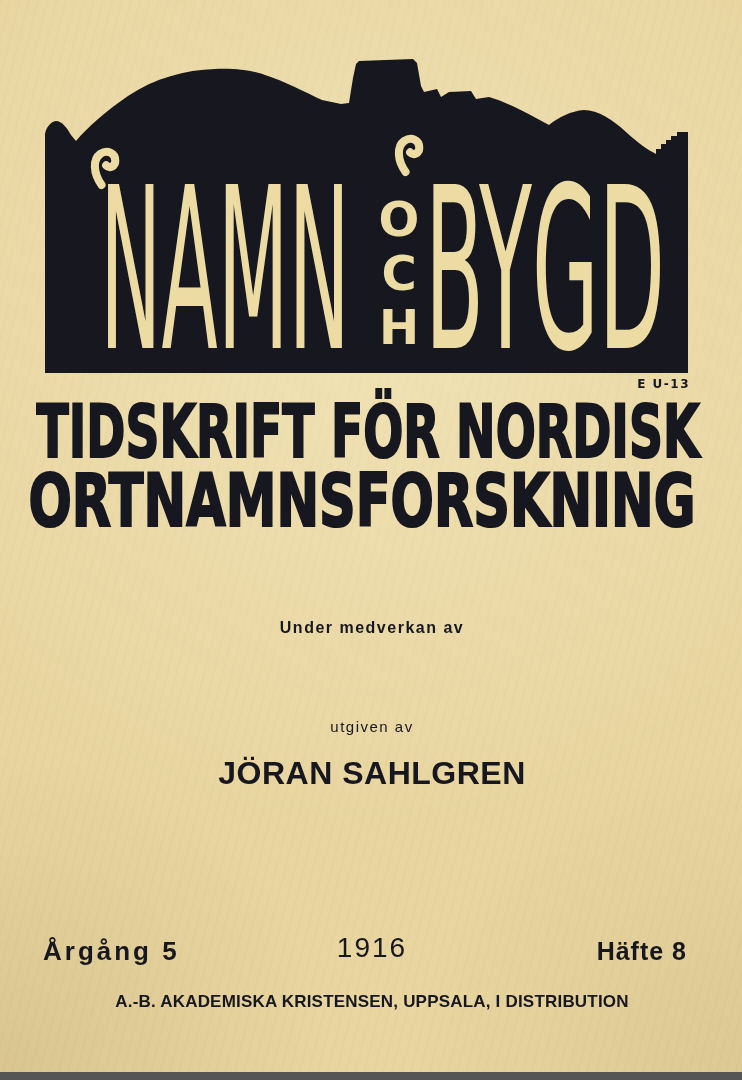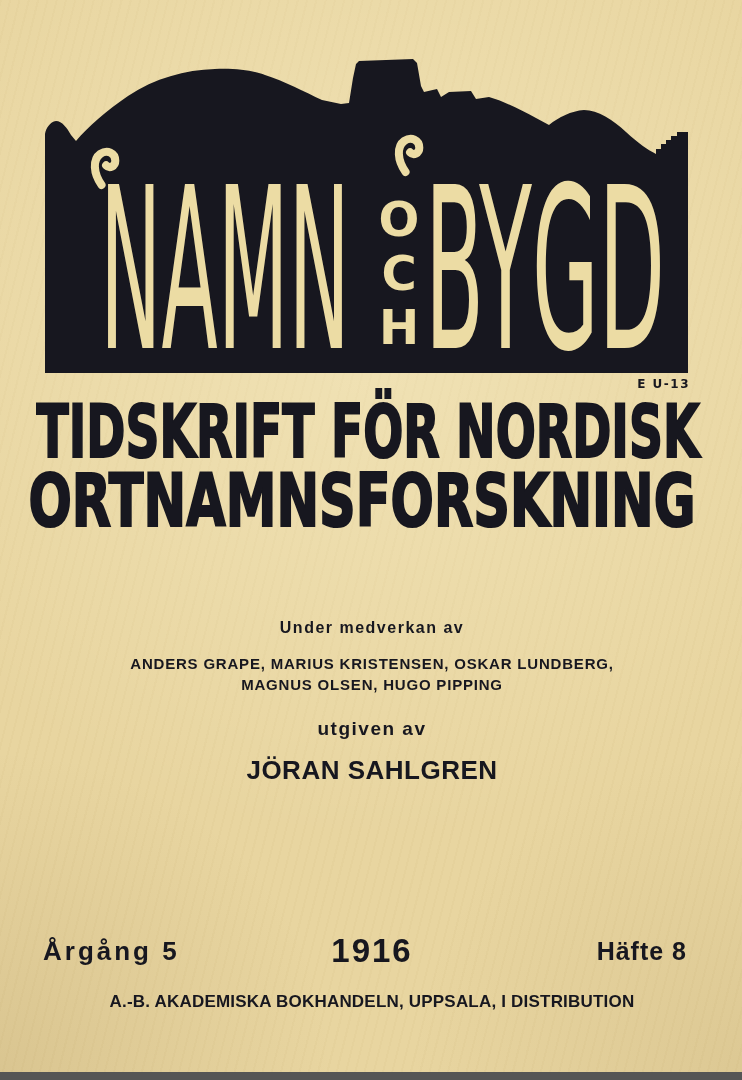--- a/index.html
+++ b/index.html
@@ -24,24 +24,24 @@
   }
   .abs{position:absolute;}
   svg text{font-family:"DejaVu Sans","Liberation Sans",sans-serif;}
   .big-letter{fill:var(--cream);font-weight:normal;}
   .subtitle-line{fill:var(--ink);font-weight:bold;stroke:var(--ink);stroke-width:1.6;paint-order:stroke;}
   .conj-letter{fill:var(--cream);font-weight:bold;}
   .sig{fill:var(--ink);font-weight:bold;font-size:12px;letter-spacing:1.5px;}
   .center{left:2px;right:0;text-align:center;}
   .contrib-intro{top:619px;font-size:16px;font-weight:bold;letter-spacing:1.5px;}
   .contrib-names{top:653px;font-size:15px;font-weight:bold;letter-spacing:0.8px;line-height:21px;}
-  .editor-intro{top:718px;font-size:19px;font-weight:bold;letter-spacing:1.5px;}
-  .editor-name{top:755px;font-size:26px;font-weight:bold;letter-spacing:0.5px;}
+  .editor-intro{top:718px;font-size:15px;font-weight:normal;letter-spacing:1.5px;}
+  .editor-name{top:755px;font-size:32px;font-weight:bold;letter-spacing:0.5px;}
   .vol{top:936px;left:43px;font-size:26px;font-weight:bold;letter-spacing:3px;}
-  .year{top:932px;font-size:33px;font-weight:bold;letter-spacing:2px;}
+  .year{top:932px;font-size:28px;font-weight:normal;letter-spacing:2px;}
   .num{top:937px;right:55px;font-size:25px;font-weight:bold;letter-spacing:1px;}
   .dist{top:992px;font-size:17px;font-weight:bold;letter-spacing:0.2px;}
 </style>
 </head>
 <body>
 
 <div class="page">
 
   <svg class="abs" style="left:0;top:0" width="742" height="560" viewBox="0 0 742 560">
 
@@ -74,26 +74,22 @@
     <text class="sig" x="690" y="388" text-anchor="end">E U-13</text>
 
     <g>
       <text class="subtitle-line" transform="translate(368,457) scale(1,1.4)" x="0" y="0" text-anchor="middle" font-size="52" textLength="663" lengthAdjust="spacingAndGlyphs">TIDSKRIFT FÖR NORDISK</text>
       <text class="subtitle-line" transform="translate(362,526) scale(1,1.4)" x="0" y="0" text-anchor="middle" font-size="52" textLength="667" lengthAdjust="spacingAndGlyphs">ORTNAMNSFORSKNING</text>
     </g>
   </svg>
 
   <div class="abs center contrib-intro">Under medverkan av</div>
 
-  <div class="abs center contrib-names">
-    <div>ANDERS GRAPE, MARIUS KRISTENSEN, OSKAR LUNDBERG,</div>
-    <div>MAGNUS OLSEN, HUGO PIPPING</div>
-  </div>
 
   <div class="abs center editor-intro">utgiven av</div>
   <div class="abs center editor-name">JÖRAN SAHLGREN</div>
 
   <div class="abs vol">Årgång 5</div>
   <div class="abs center year">1916</div>
   <div class="abs num">Häfte 8</div>
 
-  <div class="abs center dist">A.-B. AKADEMISKA BOKHANDELN, UPPSALA, I DISTRIBUTION</div>
+  <div class="abs center dist">A.-B. AKADEMISKA KRISTENSEN, UPPSALA, I DISTRIBUTION</div>
 </div>
 
 </body></html>

